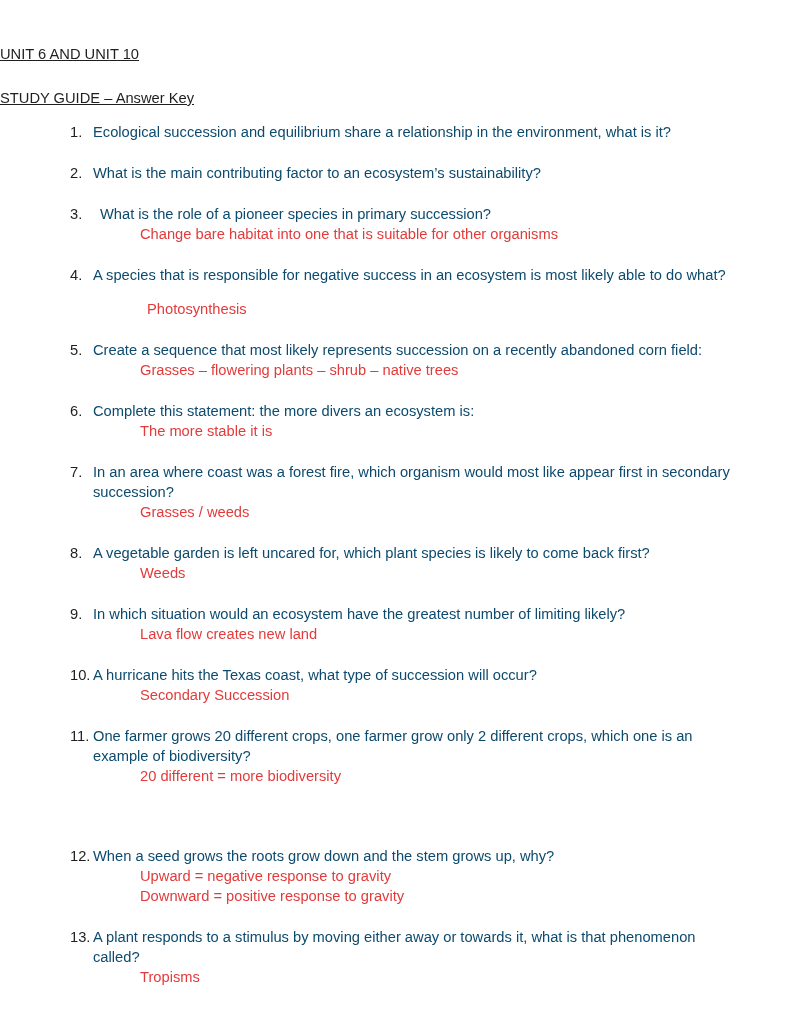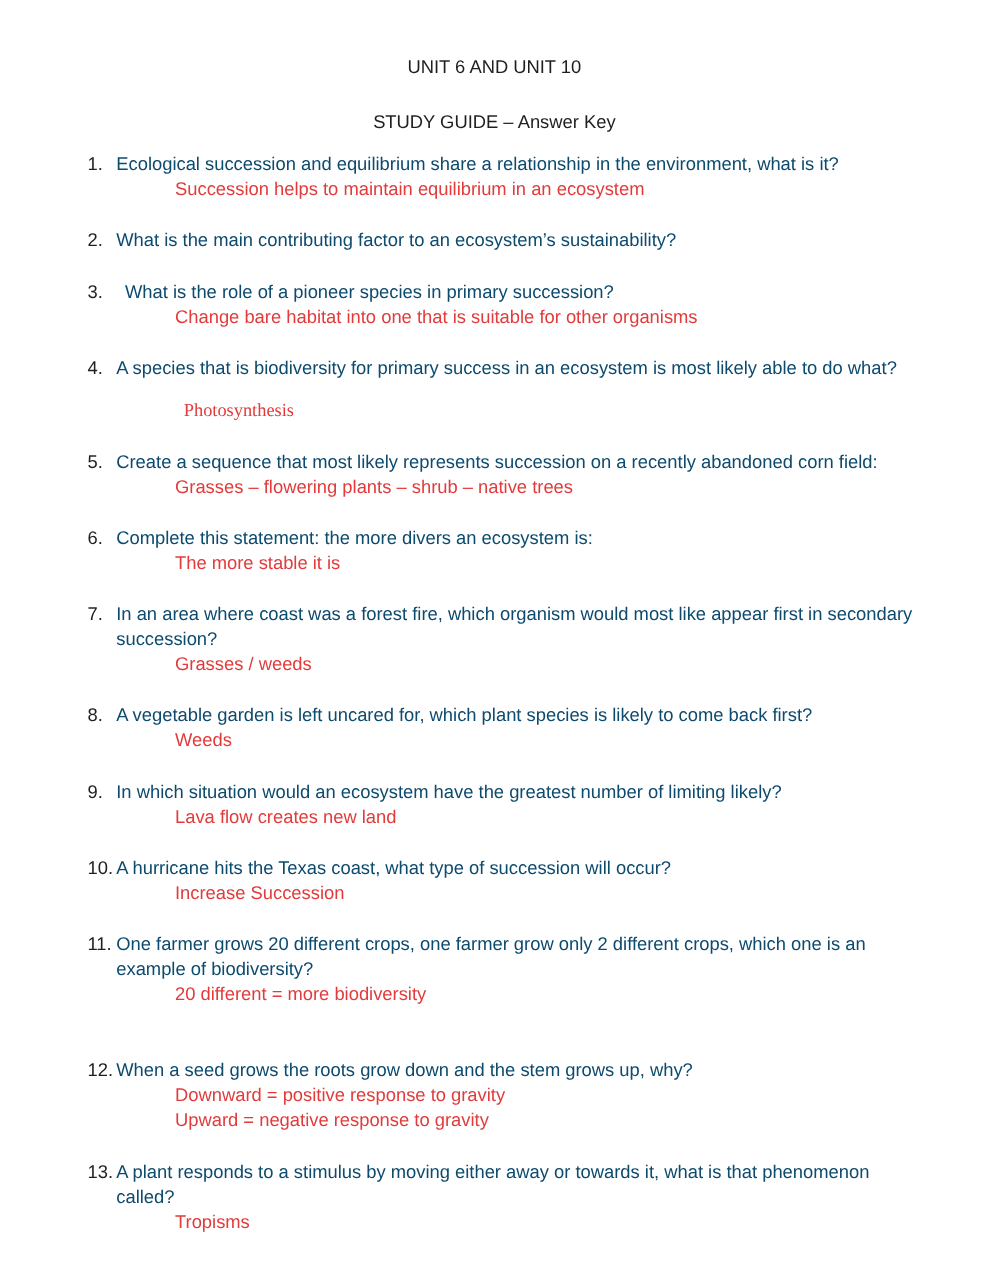--- a/index.html
+++ b/index.html
@@ -12,44 +12,44 @@
     width: 791px;
     height: 1024px;
     background: #ffffff;
     font-family: "Liberation Sans", "DejaVu Sans", sans-serif;
     color: #1f1f1f;
     overflow: hidden;
     box-sizing: border-box;
     padding-top: 44px;
   }
   .doc-title, .doc-subtitle {
-    text-align: center;
     font-size: 14.7px;
     font-weight: 400;
     line-height: 20px;
     margin: 0;
     color: #1f1f1f;
+    text-decoration: underline;
   }
   .doc-subtitle {
     margin-top: 24px;
   }
   .question-list {
     list-style: none;
     margin: 14px 0 0 0;
     padding: 0 50px 0 70px;
   }
   .q-item {
     display: flex;
     align-items: flex-start;
     margin-bottom: 21px;
     font-size: 14.7px;
     line-height: 20px;
   }
   .q-item.gap-large {
-    margin-bottom: 41px;
+    margin-bottom: 60px;
     justify-content: space-between;
   }
   .q-num {
     flex: 0 0 23px;
     width: 23px;
     color: #1f1f1f;
   }
   .q-body {
     flex: 1 1 auto;
     min-width: 0;
@@ -62,37 +62,33 @@
   }
   .answers {
     padding-left: 47px;
   }
   .a-text {
     color: var(--answer-color, #e23b3b);
   }
   .a-text.spaced {
     margin-top: 14px;
     padding-left: 7px;
-    font-family: Liberation Serif, serif;
   }
 </style>
 </head>
 <body>
 
 <div class="page">
   <h1 class="doc-title">UNIT 6 AND UNIT 10</h1>
   <h2 class="doc-subtitle">STUDY GUIDE – Answer Key</h2>
   <ol class="question-list" id="question-list">
   <li class="q-item">
     <span class="q-num">1.</span>
     <div class="q-body">
       <div class="q-text">Ecological succession and equilibrium share a relationship in the environment, what is it?</div>
-      <div class="answers">
-            <div class="a-text">Succession helps to maintain equilibrium in an ecosystem</div>
-          </div>
     </div>
   </li>
 
   <li class="q-item">
     <span class="q-num">2.</span>
     <div class="q-body">
       <div class="q-text">What is the main contributing factor to an ecosystem’s sustainability?</div>
     </div>
   </li>
 
@@ -102,21 +98,21 @@
       <div class="q-text slight-indent">What is the role of a pioneer species in primary succession?</div>
       <div class="answers">
             <div class="a-text">Change bare habitat into one that is suitable for other organisms</div>
           </div>
     </div>
   </li>
 
   <li class="q-item">
     <span class="q-num">4.</span>
     <div class="q-body">
-      <div class="q-text">A species that is biodiversity for primary success in an ecosystem is most likely able to do what?</div>
+      <div class="q-text">A species that is responsible for negative success in an ecosystem is most likely able to do what?</div>
       <div class="answers">
             <div class="a-text spaced">Photosynthesis</div>
           </div>
     </div>
   </li>
 
   <li class="q-item">
     <span class="q-num">5.</span>
     <div class="q-body">
       <div class="q-text">Create a sequence that most likely represents succession on a recently abandoned corn field:</div>
@@ -164,42 +160,42 @@
             <div class="a-text">Lava flow creates new land</div>
           </div>
     </div>
   </li>
 
   <li class="q-item">
     <span class="q-num">10.</span>
     <div class="q-body">
       <div class="q-text">A hurricane hits the Texas coast, what type of succession will occur?</div>
       <div class="answers">
-            <div class="a-text">Increase Succession</div>
+            <div class="a-text">Secondary Succession</div>
           </div>
     </div>
   </li>
 
   <li class="q-item gap-large">
     <span class="q-num">11.</span>
     <div class="q-body">
       <div class="q-text">One farmer grows 20 different crops, one farmer grow only 2 different crops, which one is an example of biodiversity?</div>
       <div class="answers">
             <div class="a-text">20 different = more biodiversity</div>
           </div>
     </div>
   </li>
 
   <li class="q-item">
     <span class="q-num">12.</span>
     <div class="q-body">
       <div class="q-text">When a seed grows the roots grow down and the stem grows up, why?</div>
       <div class="answers">
+            <div class="a-text">Upward = negative response to gravity</div>
             <div class="a-text">Downward = positive response to gravity</div>
-            <div class="a-text">Upward = negative response to gravity</div>
           </div>
     </div>
   </li>
 
   <li class="q-item">
     <span class="q-num">13.</span>
     <div class="q-body">
       <div class="q-text">A plant responds to a stimulus by moving either away or towards it, what is that phenomenon called?</div>
       <div class="answers">
             <div class="a-text">Tropisms</div>

